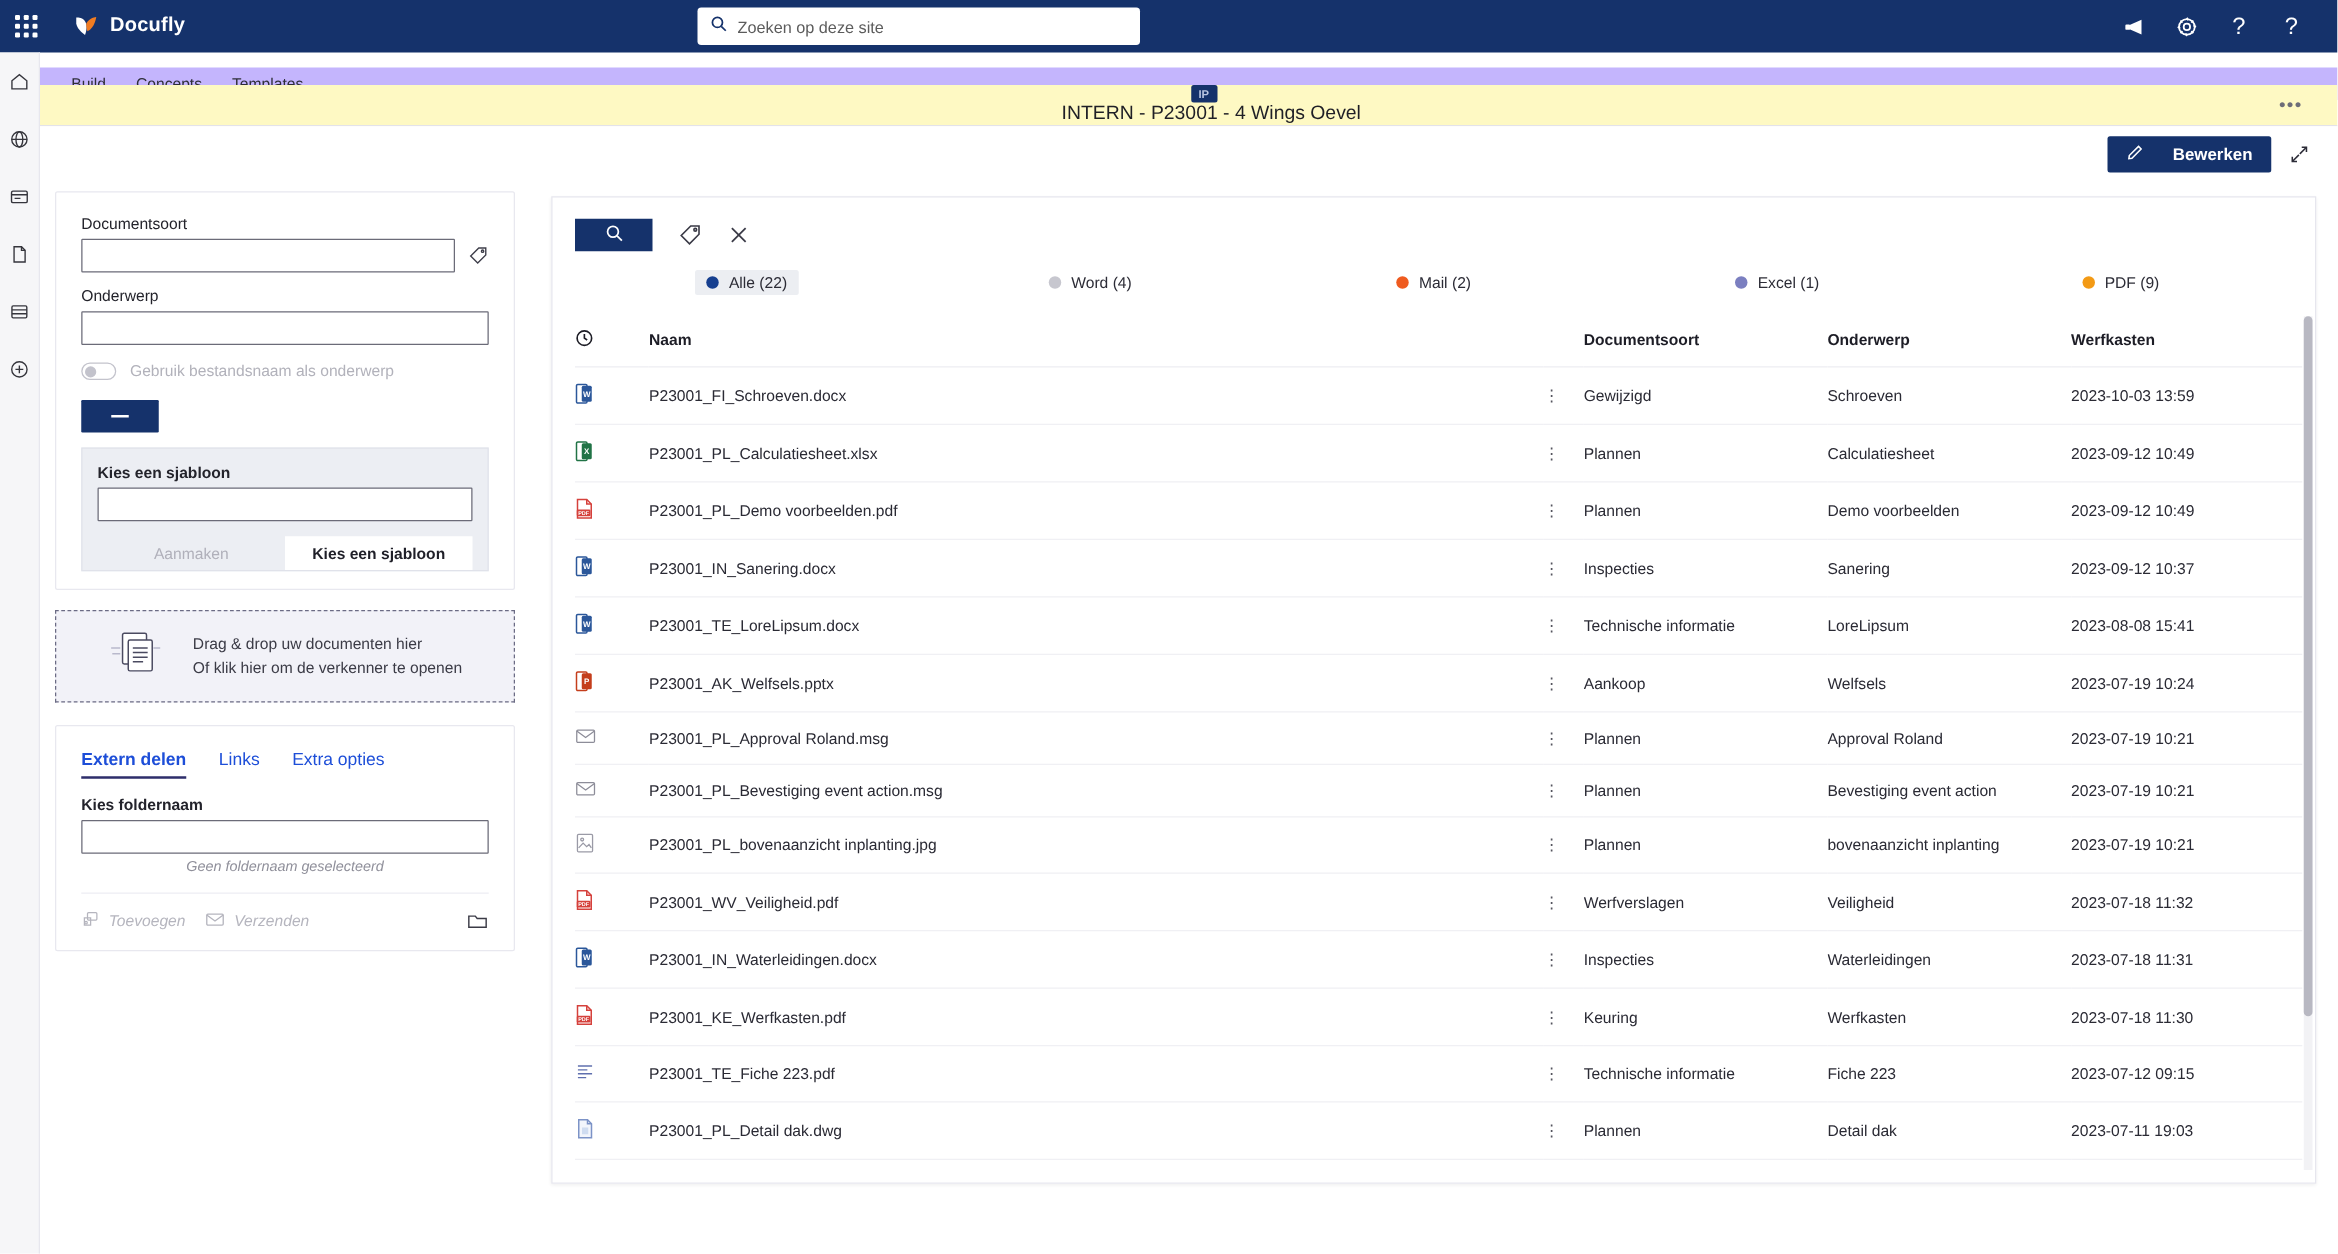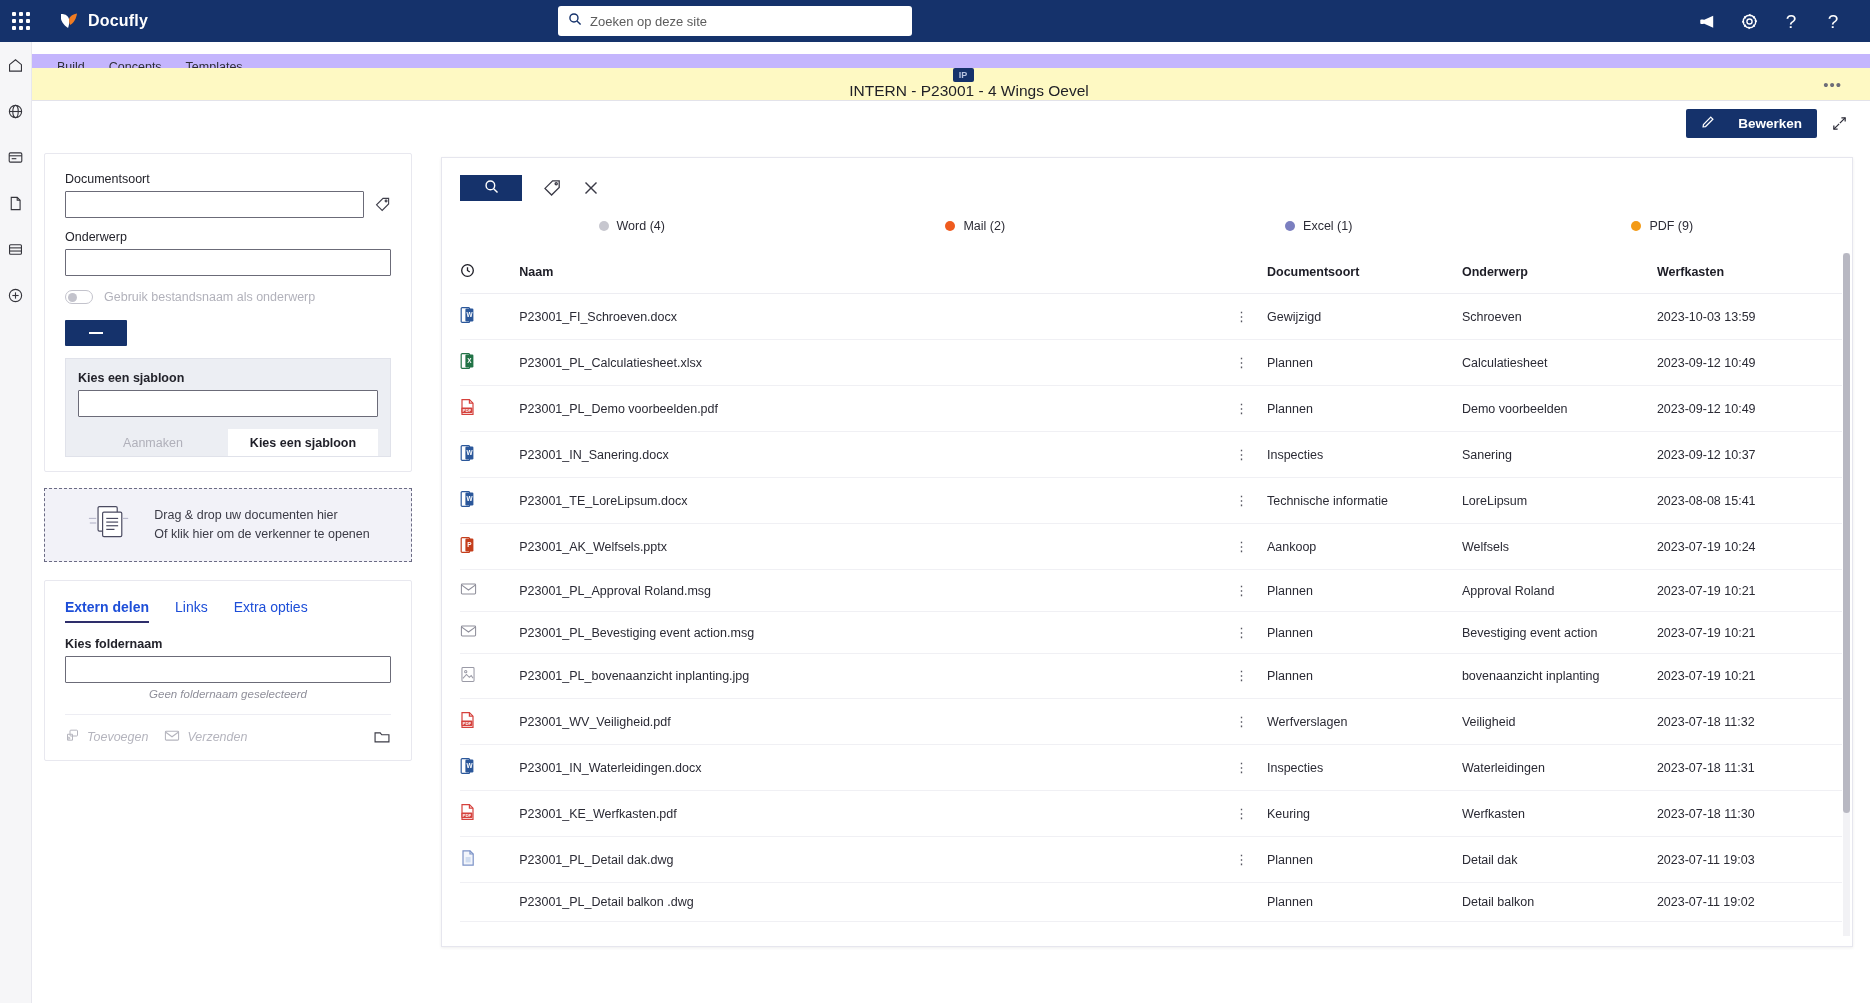--- a/index.html
+++ b/index.html
@@ -516,20 +516,26 @@
       </span>
       <span class="icon-x-lg">
         <svg width="18" height="18" viewBox="0 0 18 18" fill="none" stroke="#3a3a46" stroke-width="1.4">
           <line x1="3.5" y1="3.5" x2="14.5" y2="14.5"></line>
             <line x1="14.5" y1="3.5" x2="3.5" y2="14.5"></line>
         </svg>
       </span>
     </div>
 
     <div class="filters">
+      <div class="filter active">
+        <span class="chip">
+          <span class="dot" style="background:#163f8f"></span>
+          <span>Alle (22)</span>
+        </span>
+      </div>
       <div class="filter">
         <span class="chip">
           <span class="dot" style="background:#c7c7cf"></span>
           <span>Word (4)</span>
         </span>
       </div>
       <div class="filter">
         <span class="chip">
           <span class="dot" style="background:#ef5b1f"></span>
           <span>Mail (2)</span>
@@ -708,20 +714,33 @@
                     <rect x="1.4" y="9.6" width="11" height="5.4" rx="1" fill="#d5413c"></rect>
                     <text x="6.9" y="13.8" font-size="4.4" fill="#fff" text-anchor="middle" font-family="Liberation Sans, sans-serif" font-weight="bold">PDF</text>
                   </svg></span></td>
               <td class="col-name fname">P23001_KE_Werfkasten.pdf</td>
               <td class="col-kebab"><span class="kebab">⋮</span></td>
               <td class="col-soort sub-cell">Keuring</td>
               <td class="col-onderwerp sub-cell">Werfkasten</td>
               <td class="col-gewijzigd sub-cell">2023-07-18 11:30</td>
             </tr>
             <tr>
+              <td class="col-ico"><span><svg width="16" height="17" viewBox="0 0 16 18" fill="none" stroke="#5f6fae" stroke-width="1.2">
+                    <line x1="2" y1="4" x2="14" y2="4"></line>
+                    <line x1="2" y1="7.3" x2="10" y2="7.3"></line>
+                    <line x1="2" y1="10.6" x2="14" y2="10.6"></line>
+                    <line x1="2" y1="13.9" x2="9" y2="13.9"></line>
+                  </svg></span></td>
+              <td class="col-name fname">P23001_TE_Fiche 223.pdf</td>
+              <td class="col-kebab"><span class="kebab">⋮</span></td>
+              <td class="col-soort sub-cell">Technische informatie</td>
+              <td class="col-onderwerp sub-cell">Fiche 223</td>
+              <td class="col-gewijzigd sub-cell">2023-07-12 09:15</td>
+            </tr>
+            <tr>
               <td class="col-ico"><span><svg width="16" height="18" viewBox="0 0 16 18" fill="none" stroke="#7c93c7" stroke-width="1.2">
                     <path d="M3 1.8 H10 L13.2 5 V16.2 H3 Z" fill="#f2f5fb"></path>
                     <path d="M10 1.8 V5 H13.2"></path>
                     <rect x="5.6" y="8" width="5" height="5.4" fill="#cfdcf0" stroke="none"></rect>
                   </svg></span></td>
               <td class="col-name fname">P23001_PL_Detail dak.dwg</td>
               <td class="col-kebab"><span class="kebab">⋮</span></td>
               <td class="col-soort sub-cell">Plannen</td>
               <td class="col-onderwerp sub-cell">Detail dak</td>
               <td class="col-gewijzigd sub-cell">2023-07-11 19:03</td>

